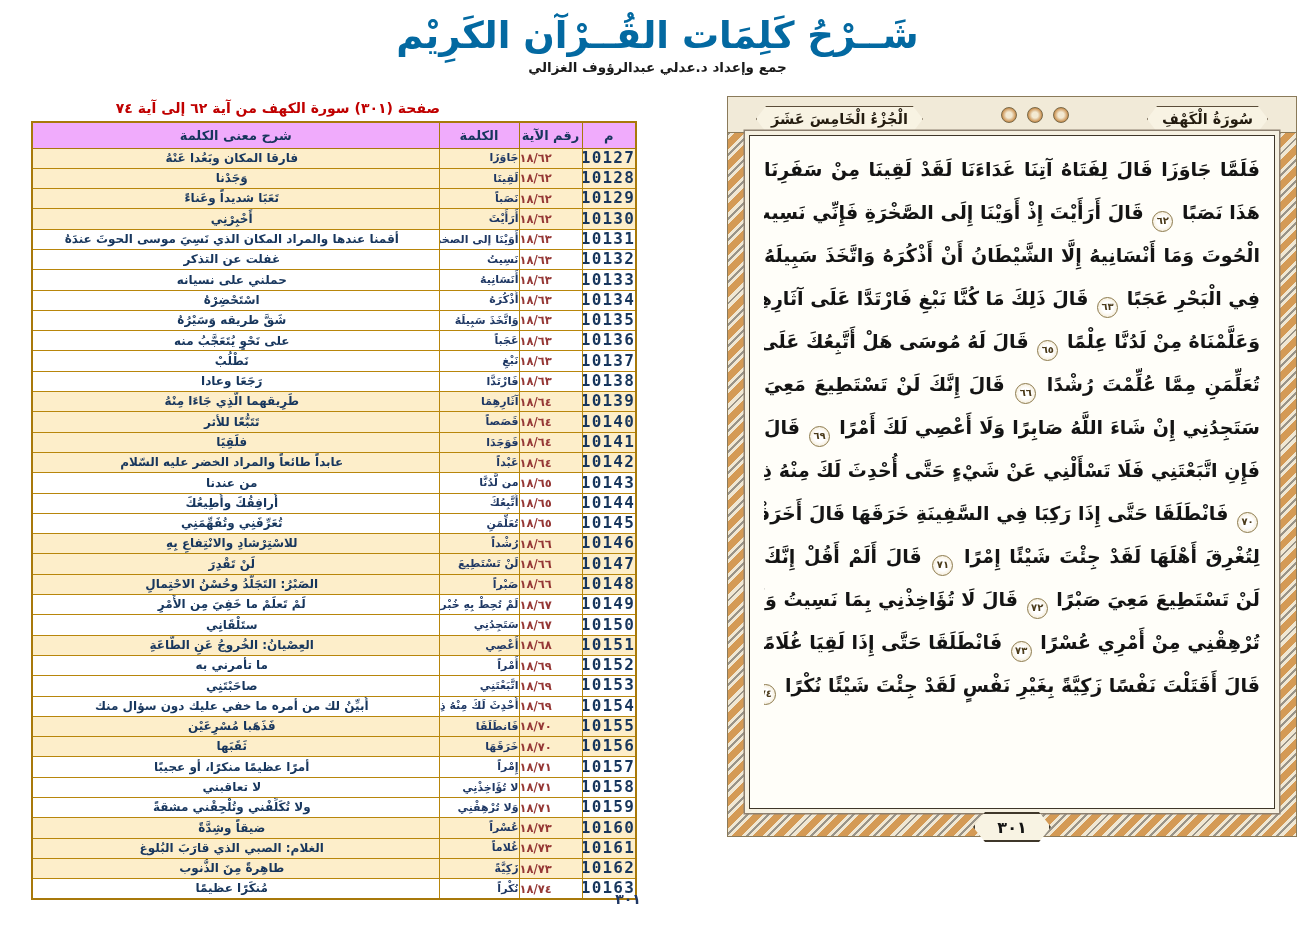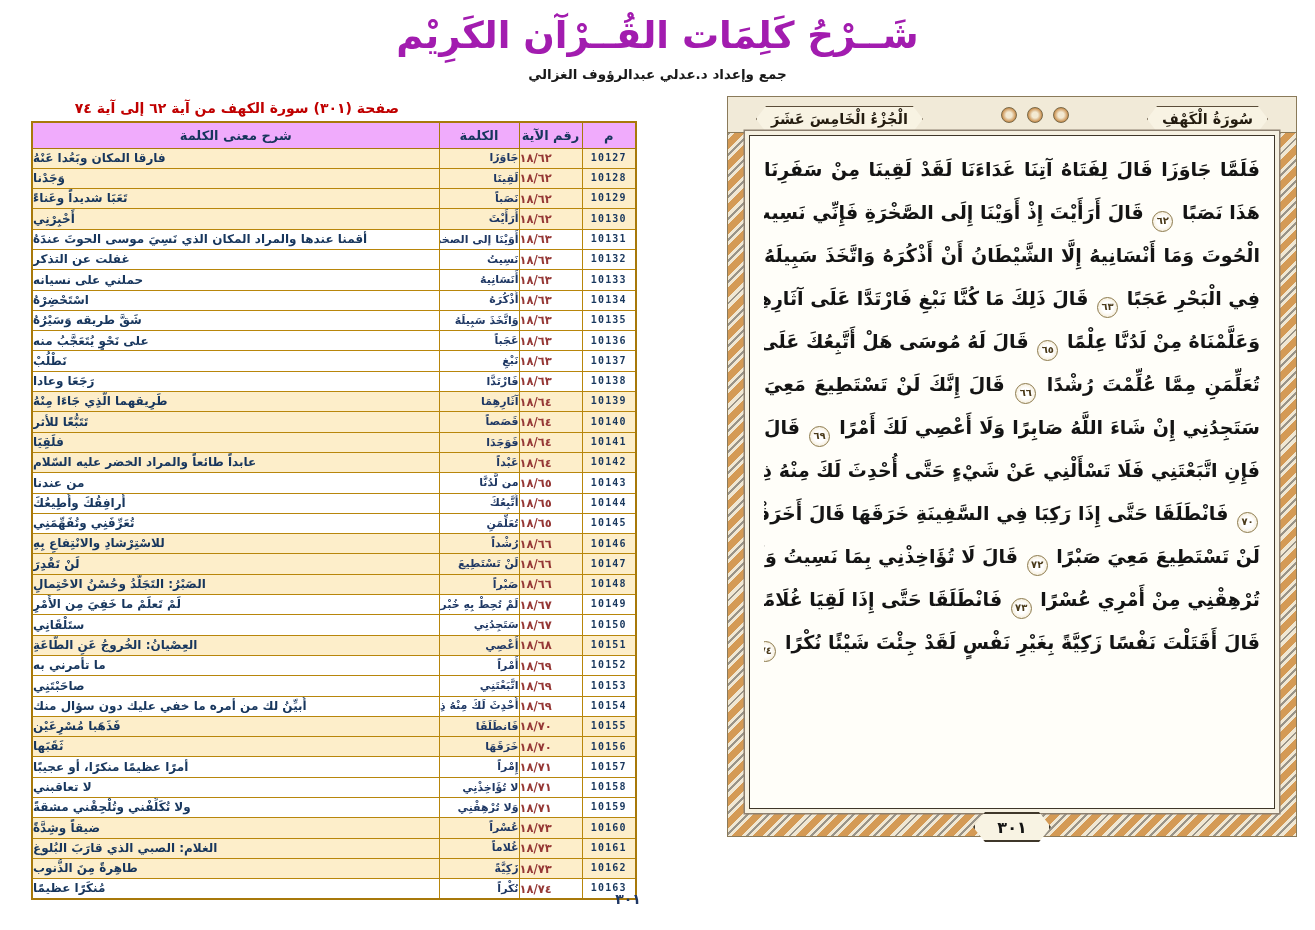--- a/index.html
+++ b/index.html
@@ -2,45 +2,45 @@
 <html lang="ar" dir="rtl"><head>
 <meta charset="utf-8">
 <style>
   * { margin:0; padding:0; box-sizing:border-box; }
   html,body { width:1315px; height:930px; background:#ffffff; overflow:hidden;
               font-family:"DejaVu Sans", sans-serif; }
   .stage { position:relative; width:1315px; height:930px; direction:rtl; }
 
   
   .doc-header { position:absolute; top:14px; left:0; width:100%; text-align:center; }
-  .doc-title  { font-size:37px; font-weight:bold; color:#a21caf; letter-spacing:1px; }
-  .doc-subtitle { margin-top:9px; font-size:13.5px; font-weight:bold; color:#1a1a1a; }
-
-  
-  .tbl-caption { position:absolute; top:100px; right:916px; white-space:nowrap;
+  .doc-title  { font-size:37px; font-weight:bold; color:#0369a1; letter-spacing:1px; }
+  .doc-subtitle { margin-top:2px; font-size:13.5px; font-weight:bold; color:#1a1a1a; }
+
+  
+  .tbl-caption { position:absolute; top:100px; right:875px; white-space:nowrap;
                  font-size:14px; font-weight:bold; color:#c00000; direction:rtl; }
 
   
   .tbl-wrap { position:absolute; top:121px; right:678px;  width:604px; }
   table.vocab { border-collapse:collapse; table-layout:fixed; width:604px;
                 direction:rtl; border:2px solid #a8790a; }
   table.vocab col.c0 { width:54px; }
   table.vocab col.c1 { width:63px; }
   table.vocab col.c2 { width:80px; }
   table.vocab col.c3 { width:407px; }
   table.vocab th { height:26px; background:#f0abfc; color:#17365d; font-weight:bold;
                    font-size:13px; border:1.5px solid #a8790a; text-align:center; }
   table.vocab td { height:20.3px; border:1.5px solid #b8860b; background:#ffffff;
                    overflow:hidden; white-space:nowrap; line-height:1.05; }
   table.vocab tr.shade td { background:#fdeeca; }
-  td.c0 { font-size:10px; font-weight:bold; color:#17365d; text-align:center;
+  td.c0 { font-size:16px; font-weight:bold; color:#17365d; text-align:center;
           letter-spacing:1.2px; font-family:"DejaVu Sans Mono","DejaVu Sans",monospace; }
   td.c1 { font-size:11.5px; font-weight:bold; color:#953735; text-align:left; direction:rtl; }
   td.c2 { font-size:11px; font-weight:bold; color:#1f3864; text-align:right; }
-  td.c3 { font-size:12px; font-weight:bold; color:#17365d; text-align:left; padding:0 8px 0 0; }
+  td.c3 { font-size:12px; font-weight:bold; color:#17365d; text-align:center; padding:0 8px 0 0; }
 
   
   .doc-pagenum { position:absolute; top:891px; right:662px; width:50px; text-align:center;
                  font-size:14px; font-weight:bold; color:#203864; }
 
   
   .mushaf { position:absolute; top:96px; right:18px;  width:570px; height:741px;
             background:
               repeating-linear-gradient(135deg, #d49a55 0 7px, #f0e7d3 7px 10px,
                                          #9a9488 10px 12px, #f0e7d3 12px 15px);
@@ -347,20 +347,21 @@
       <div class="m-body" id="mushaf-body">
           <div class="mline"><span>فَلَمَّا جَاوَزَا قَالَ لِفَتَاهُ آتِنَا غَدَاءَنَا لَقَدْ لَقِينَا مِنْ سَفَرِنَا</span> </div>
           <div class="mline"><span>هَذَا نَصَبًا</span> <span class="aya">٦٢</span> <span>قَالَ أَرَأَيْتَ إِذْ أَوَيْنَا إِلَى الصَّخْرَةِ فَإِنِّي نَسِيتُ</span> </div>
           <div class="mline"><span>الْحُوتَ وَمَا أَنْسَانِيهُ إِلَّا الشَّيْطَانُ أَنْ أَذْكُرَهُ وَاتَّخَذَ سَبِيلَهُ</span> </div>
           <div class="mline"><span>فِي الْبَحْرِ عَجَبًا</span> <span class="aya">٦٣</span> <span>قَالَ ذَلِكَ مَا كُنَّا نَبْغِ فَارْتَدَّا عَلَى آثَارِهِمَا</span> </div>
           <div class="mline"><span>وَعَلَّمْنَاهُ مِنْ لَدُنَّا عِلْمًا</span> <span class="aya">٦٥</span> <span>قَالَ لَهُ مُوسَى هَلْ أَتَّبِعُكَ عَلَى أَنْ</span> </div>
           <div class="mline"><span>تُعَلِّمَنِ مِمَّا عُلِّمْتَ رُشْدًا</span> <span class="aya">٦٦</span> <span>قَالَ إِنَّكَ لَنْ تَسْتَطِيعَ مَعِيَ</span> </div>
           <div class="mline"><span>سَتَجِدُنِي إِنْ شَاءَ اللَّهُ صَابِرًا وَلَا أَعْصِي لَكَ أَمْرًا</span> <span class="aya">٦٩</span> <span>قَالَ</span> </div>
           <div class="mline"><span>فَإِنِ اتَّبَعْتَنِي فَلَا تَسْأَلْنِي عَنْ شَيْءٍ حَتَّى أُحْدِثَ لَكَ مِنْهُ ذِكْرًا</span> </div>
           <div class="mline"><span class="aya">٧٠</span> <span>فَانْطَلَقَا حَتَّى إِذَا رَكِبَا فِي السَّفِينَةِ خَرَقَهَا قَالَ أَخَرَقْتَهَا</span> </div>
+          <div class="mline"><span>لِتُغْرِقَ أَهْلَهَا لَقَدْ جِئْتَ شَيْئًا إِمْرًا</span> <span class="aya">٧١</span> <span>قَالَ أَلَمْ أَقُلْ إِنَّكَ</span> </div>
           <div class="mline"><span>لَنْ تَسْتَطِيعَ مَعِيَ صَبْرًا</span> <span class="aya">٧٢</span> <span>قَالَ لَا تُؤَاخِذْنِي بِمَا نَسِيتُ وَلَا</span> </div>
           <div class="mline"><span>تُرْهِقْنِي مِنْ أَمْرِي عُسْرًا</span> <span class="aya">٧٣</span> <span>فَانْطَلَقَا حَتَّى إِذَا لَقِيَا غُلَامًا فَقَتَلَهُ</span> </div>
           <div class="mline"><span>قَالَ أَقَتَلْتَ نَفْسًا زَكِيَّةً بِغَيْرِ نَفْسٍ لَقَدْ جِئْتَ شَيْئًا نُكْرًا</span> <span class="aya">٧٤</span> </div>
         </div>
     </div>
     <div class="m-foot">٣٠١</div>
   </div>
 
 </div>
 

